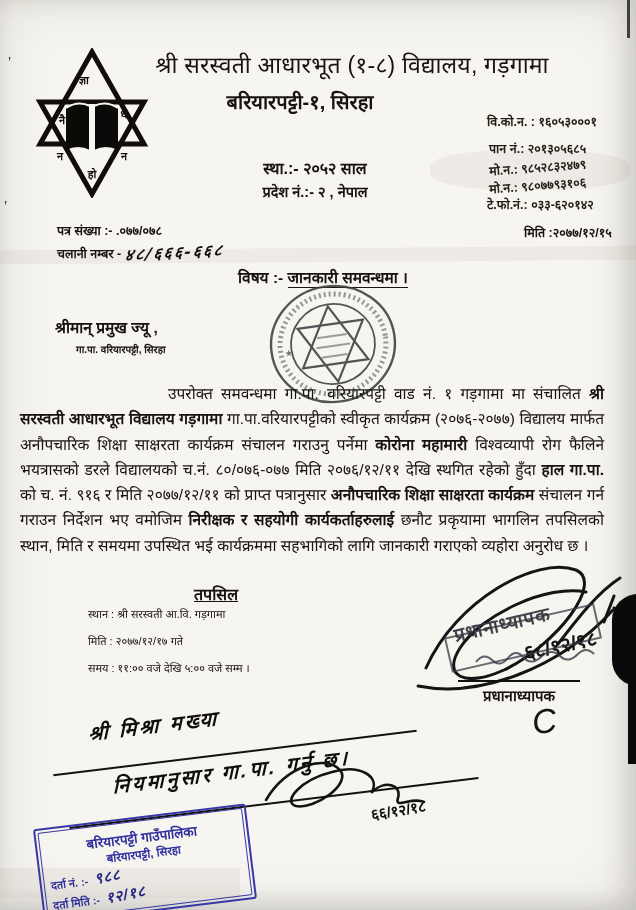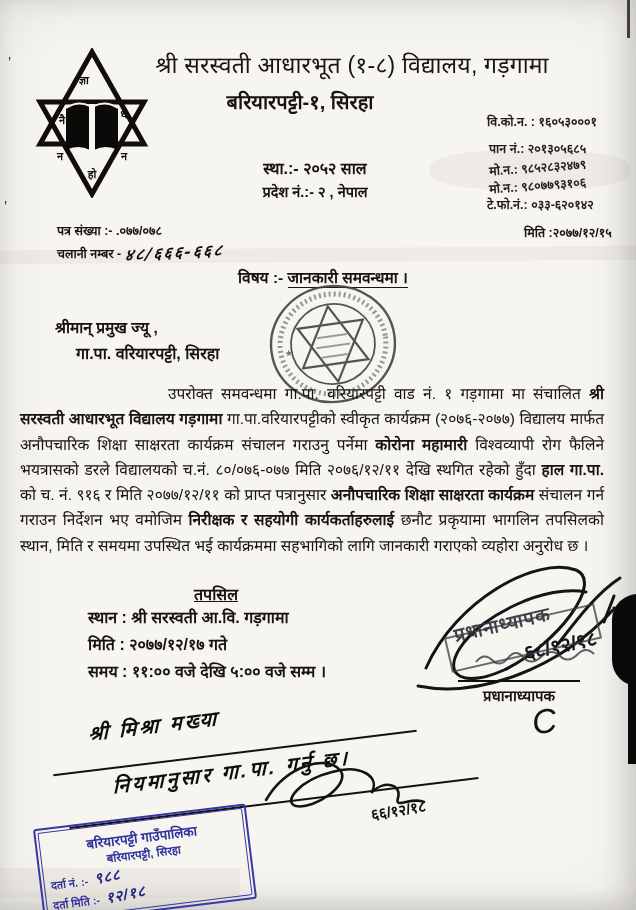--- a/index.html
+++ b/index.html
@@ -23,26 +23,26 @@
   .tilt{transform:rotate(-4deg);}
   
   .ref{font-size:12.5px;font-weight:bold;white-space:nowrap;}
   .hand{font-family:"DejaVu Sans","Liberation Sans",sans-serif;font-style:italic;color:#0e0c0a;}
   .chalani-hand{display:inline-block;font-size:16px;font-weight:bold;transform:rotate(-3deg) skewX(-10deg);letter-spacing:2px;}
   
   .subject{left:238px;top:266px;width:230px;font-size:15.5px;font-weight:bold;white-space:nowrap;}
   .subject .u{border-bottom:1.6px solid #18130e;padding-bottom:1px;}
   
   .addr1{left:55px;top:316px;font-size:15.5px;font-weight:bold;}
-  .addr2{left:76px;top:342px;font-size:16px;font-weight:bold;}
+  .addr2{left:76px;top:342px;font-size:10px;font-weight:bold;}
   
   .body-par{left:20px;top:381px;width:584px;font-size:15.5px;line-height:25.3px;text-align:justify;text-indent:148px;}
   
   .tap-h{left:194px;top:583px;font-size:16px;font-weight:bold;text-decoration:underline;}
-  .tap-i{font-size:16px;font-weight:bold;white-space:nowrap;}
+  .tap-i{font-size:11px;font-weight:normal;white-space:nowrap;}
   
   .pa-stamp{left:452px;top:603px;width:170px;font-size:19px;font-weight:bold;color:#33333c;
             transform:rotate(-13deg);letter-spacing:1px;white-space:nowrap;opacity:.92;}
   .pa-box{left:446px;top:620px;width:150px;height:32px;border:2.5px solid #3a3a44;transform:rotate(-13deg);opacity:.75;}
   .printed-title{left:458px;top:680px;width:122px;border-top:2.2px solid #101010;padding-top:3px;
                  font-size:15px;font-weight:bold;text-align:center;white-space:nowrap;}
   
   .note{font-size:20px;font-weight:bold;color:#100e0c;white-space:nowrap;
         font-style:italic;letter-spacing:3px;transform:rotate(-7deg) skewX(-6deg);}
   .hline{height:2.4px;background:#131211;transform:rotate(-7deg);}

